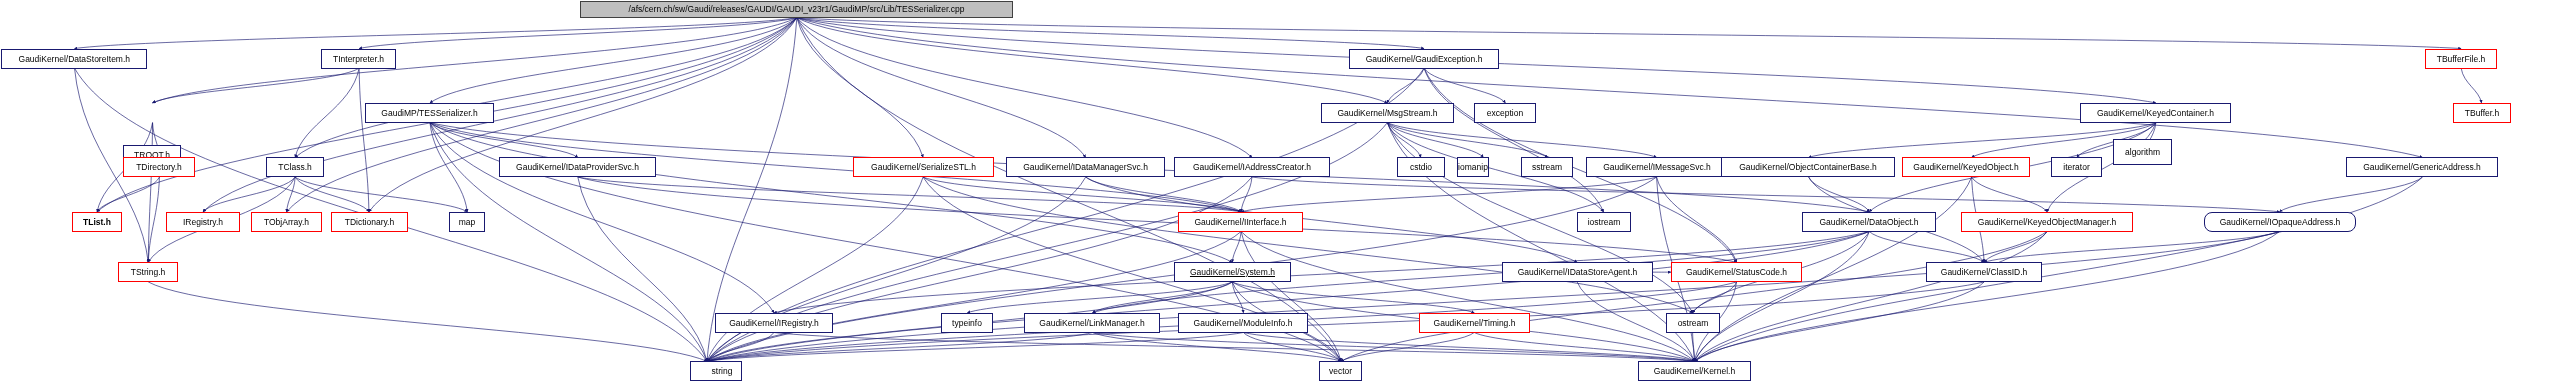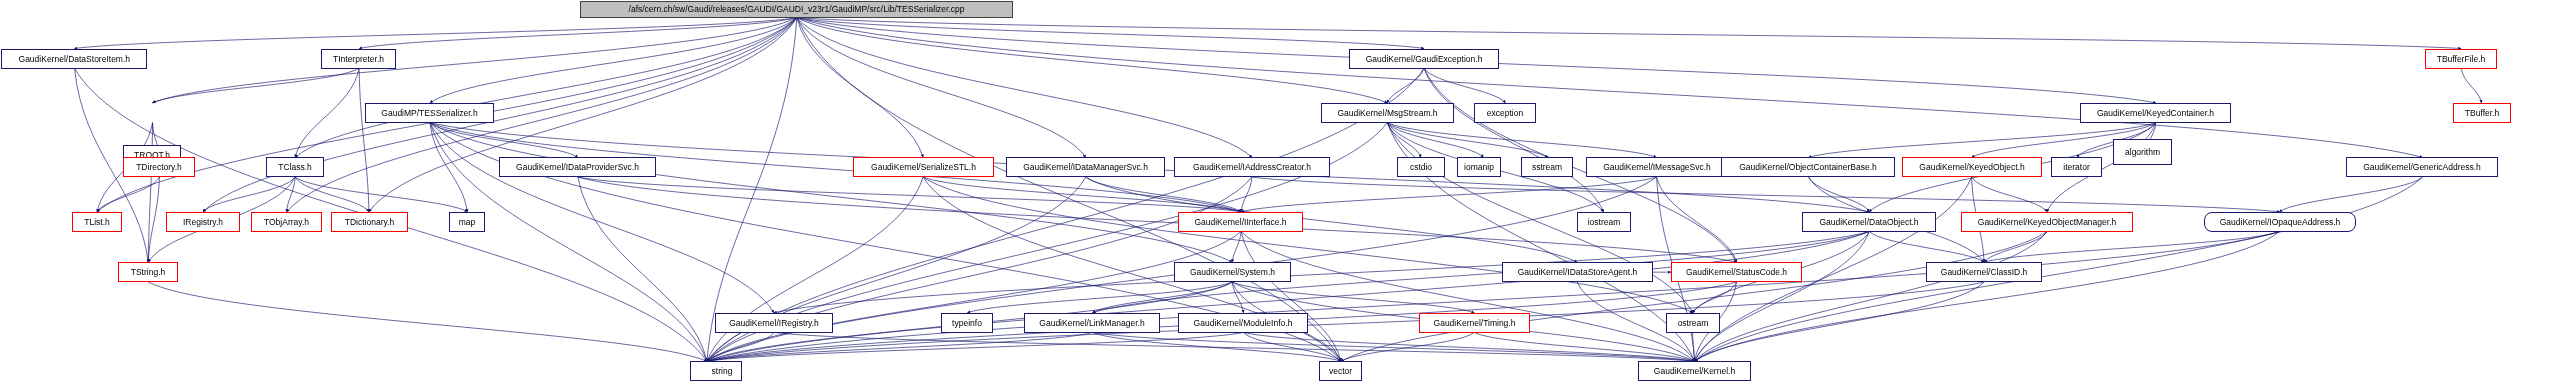--- a/index.html
+++ b/index.html
@@ -181,40 +181,40 @@
       <div class="node" style="left: 1474px; top: 103px; width: 62px; height: 19.7px;">exception</div>
       <div class="node" style="left: 2080px; top: 103px; width: 151px; height: 19.7px;">GaudiKernel/KeyedContainer.h</div>
       <div class="node ext" style="left: 2453px; top: 103px; width: 58px; height: 19.7px;">TBuffer.h</div>
       <div class="node ext" style="left: 123px; top: 157px; width: 72px; height: 19.7px;">TDirectory.h</div>
       <div class="node" style="left: 266px; top: 157px; width: 58px; height: 19.7px;">TClass.h</div>
       <div class="node" style="left: 499px; top: 157px; width: 157px; height: 19.7px;">GaudiKernel/IDataProviderSvc.h</div>
       <div class="node ext" style="left: 853px; top: 157px; width: 141px; height: 19.7px;">GaudiKernel/SerializeSTL.h</div>
       <div class="node" style="left: 1006px; top: 157px; width: 159px; height: 19.7px;">GaudiKernel/IDataManagerSvc.h</div>
       <div class="node" style="left: 1174px; top: 157px; width: 156px; height: 19.7px;">GaudiKernel/IAddressCreator.h</div>
       <div class="node" style="left: 1397px; top: 157px; width: 48px; height: 19.7px;">cstdio</div>
-      <div class="node" style="left: 1457px; top: 157px; width: 44px; height: 19.7px; text-align: center;">iomanip</div>
+      <div class="node" style="left: 1457px; top: 157px; width: 32px; height: 19.7px; text-align: center;">iomanip</div>
       <div class="node" style="left: 1521px; top: 157px; width: 52px; height: 19.7px;">sstream</div>
       <div class="node" style="left: 1586px; top: 157px; width: 142px; height: 19.7px;">GaudiKernel/IMessageSvc.h</div>
       <div class="node" style="left: 1721px; top: 157px; width: 174px; height: 19.7px;">GaudiKernel/ObjectContainerBase.h</div>
-      <div class="node ext" style="left: 1902px; top: 157px; width: 140px; height: 19.7px;">GaudiKernel/KeyedObject.h</div>
+      <div class="node ext" style="left: 1902px; top: 157px; width: 128px; height: 19.7px;">GaudiKernel/KeyedObject.h</div>
       <div class="node" style="left: 2051px; top: 157px; width: 51px; height: 19.7px;">iterator</div>
       <div class="node" style="left: 2113px; top: 139px; width: 59px; height: 26px;">algorithm</div>
       <div class="node" style="left: 2346px; top: 157px; width: 152px; height: 19.7px;">GaudiKernel/GenericAddress.h</div>
-      <div class="node ext" style="left: 72px; top: 212px; width: 50px; height: 19.7px;">TList.h</div>
+      <div class="node ext" style="left: 72px; top: 212px; width: 50px; height: 19.7px; font-weight: bold;">TList.h</div>
       <div class="node ext" style="left: 166px; top: 212px; width: 74px; height: 19.7px;">IRegistry.h</div>
       <div class="node ext" style="left: 251px; top: 212px; width: 71px; height: 19.7px;">TObjArray.h</div>
       <div class="node ext" style="left: 331px; top: 212px; width: 77px; height: 19.7px;">TDictionary.h</div>
       <div class="node" style="left: 449px; top: 212px; width: 36px; height: 19.7px;">map</div>
       <div class="node ext" style="left: 1178px; top: 212px; width: 125px; height: 19.7px;">GaudiKernel/IInterface.h</div>
       <div class="node" style="left: 1577px; top: 212px; width: 54px; height: 19.7px;">iostream</div>
       <div class="node" style="left: 1802px; top: 212px; width: 134px; height: 19.7px;">GaudiKernel/DataObject.h</div>
       <div class="node ext" style="left: 1961px; top: 212px; width: 172px; height: 19.7px;">GaudiKernel/KeyedObjectManager.h</div>
       <div class="node" style="left: 2204px; top: 212px; width: 152px; height: 19.7px; border-radius: 8px;">GaudiKernel/IOpaqueAddress.h</div>
       <div class="node ext" style="left: 118px; top: 262px; width: 60px; height: 19.7px;">TString.h</div>
-      <div class="node" style="left: 1174px; top: 262px; width: 117px; height: 19.7px;">GaudiKernel/System.h</div>
+      <div class="node" style="left: 1174px; top: 262px; width: 117px; height: 19.7px; text-decoration: underline;">GaudiKernel/System.h</div>
       <div class="node" style="left: 1502px; top: 262px; width: 151px; height: 19.7px;">GaudiKernel/IDataStoreAgent.h</div>
       <div class="node ext" style="left: 1671px; top: 262px; width: 131px; height: 19.7px;">GaudiKernel/StatusCode.h</div>
       <div class="node" style="left: 1926px; top: 262px; width: 116px; height: 19.7px;">GaudiKernel/ClassID.h</div>
       <div class="node" style="left: 715px; top: 313px; width: 118px; height: 19.7px;">GaudiKernel/IRegistry.h</div>
       <div class="node" style="left: 941px; top: 313px; width: 52px; height: 19.7px;">typeinfo</div>
       <div class="node" style="left: 1024px; top: 313px; width: 136px; height: 19.7px;">GaudiKernel/LinkManager.h</div>
       <div class="node" style="left: 1178px; top: 313px; width: 130px; height: 19.7px;">GaudiKernel/ModuleInfo.h</div>
       <div class="node ext" style="left: 1419px; top: 313px; width: 111px; height: 19.7px;">GaudiKernel/Timing.h</div>
       <div class="node" style="left: 1666px; top: 313px; width: 54px; height: 19.7px;">ostream</div>
       <div class="node" style="left: 690px; top: 361px; width: 52px; height: 19.7px; padding-left: 12px;">string</div>

